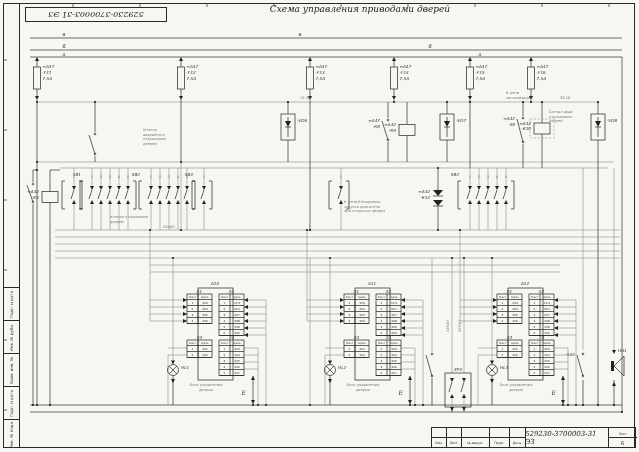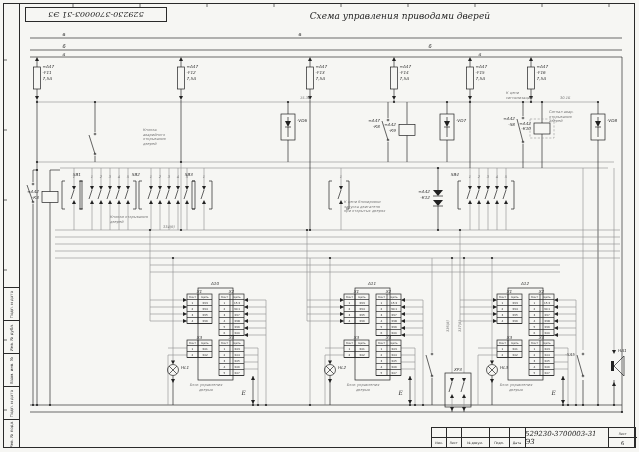--- a/index.html
+++ b/index.html
@@ -8,21 +8,21 @@
   .frame{position:absolute;left:3px;top:3px;width:632px;height:445px;
          border:1px solid #2a2a2a;box-sizing:border-box;}
   .sidecol{position:absolute;left:3px;top:3px;width:17px;height:445px;
            border-right:1px solid #2a2a2a;box-sizing:border-box;}
   .sidecell{position:absolute;left:3px;width:17px;border-top:1px solid #2a2a2a;
             display:flex;align-items:center;justify-content:center;box-sizing:border-box;}
   .sidecell span{transform:rotate(-90deg);white-space:nowrap;font-size:4px;color:#333;}
   .stamp{position:absolute;left:25px;top:7px;width:142px;height:15px;
          border:1px solid #2a2a2a;display:flex;align-items:center;justify-content:center;
          transform:rotate(180deg);font:italic 8px "DejaVu Serif",serif;color:#222;box-sizing:border-box;}
-  .title{position:absolute;left:230px;top:11px;width:260px;text-align:right;
+  .title{position:absolute;left:230px;top:4px;width:260px;text-align:center;
          font:italic 9px "DejaVu Serif",serif;color:#222;}
   .tblock{position:absolute;left:431px;top:427px;width:205px;height:21px;
           border:1px solid #2a2a2a;box-sizing:border-box;font-size:3.2px;color:#222;}
   .tv{position:absolute;top:0;height:100%;border-left:1px solid #2a2a2a;}
   .th1{position:absolute;left:0;top:9px;width:93px;border-top:1px solid #2a2a2a;}
   .th2{position:absolute;left:176px;top:9px;width:29px;border-top:1px solid #2a2a2a;}
   .tlab{position:absolute;top:11px;height:8px;display:flex;align-items:center;justify-content:center;}
   .tdoc{position:absolute;left:93px;top:0;width:83px;height:100%;display:flex;align-items:center;
         justify-content:center;font:italic 7px "DejaVu Serif",serif;}
   .tsh{position:absolute;left:176px;width:29px;height:9px;display:flex;align-items:center;justify-content:center;}

